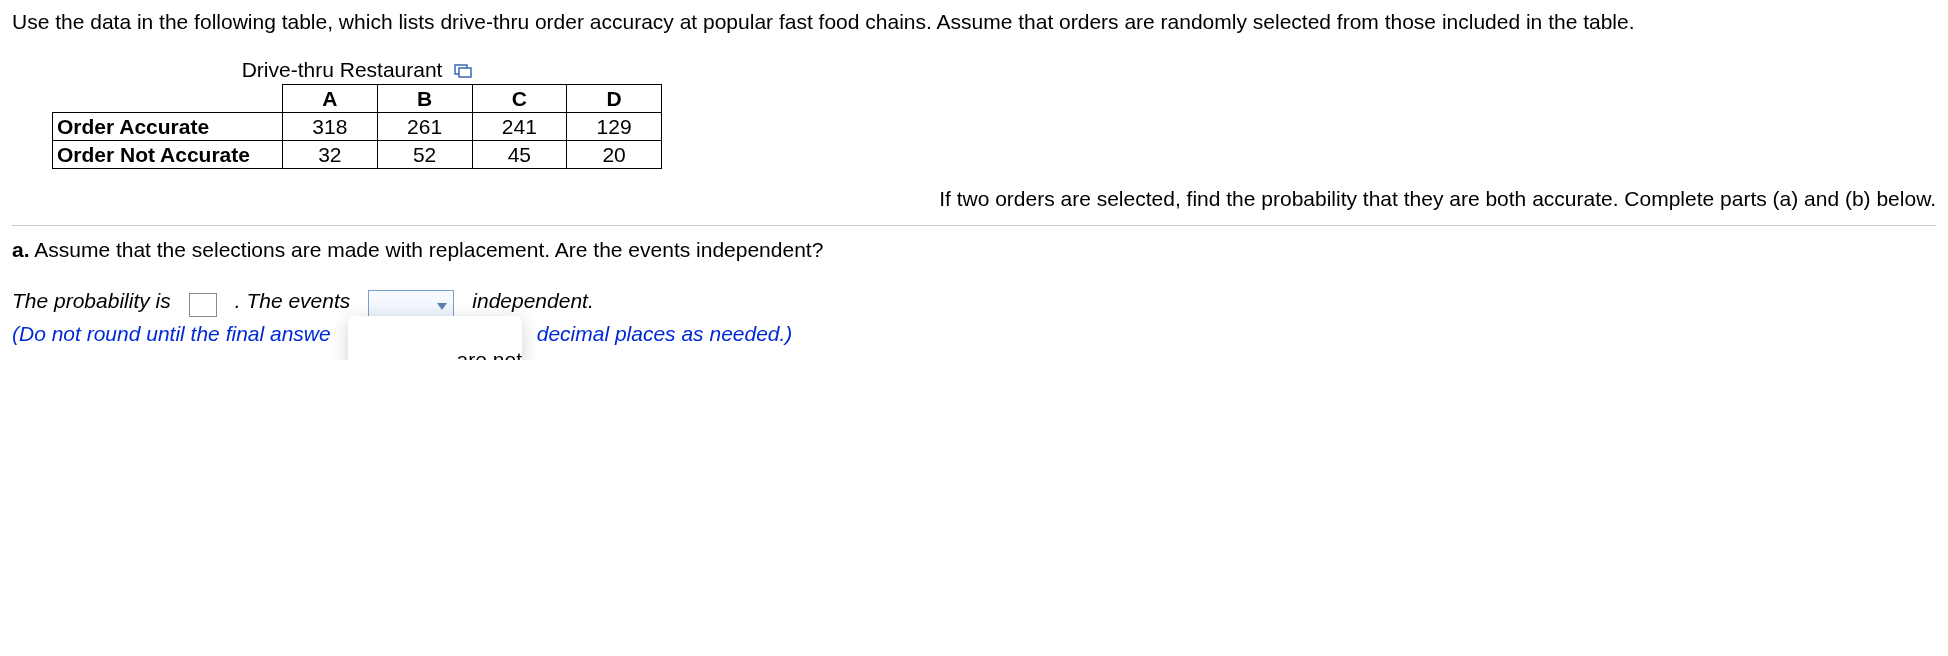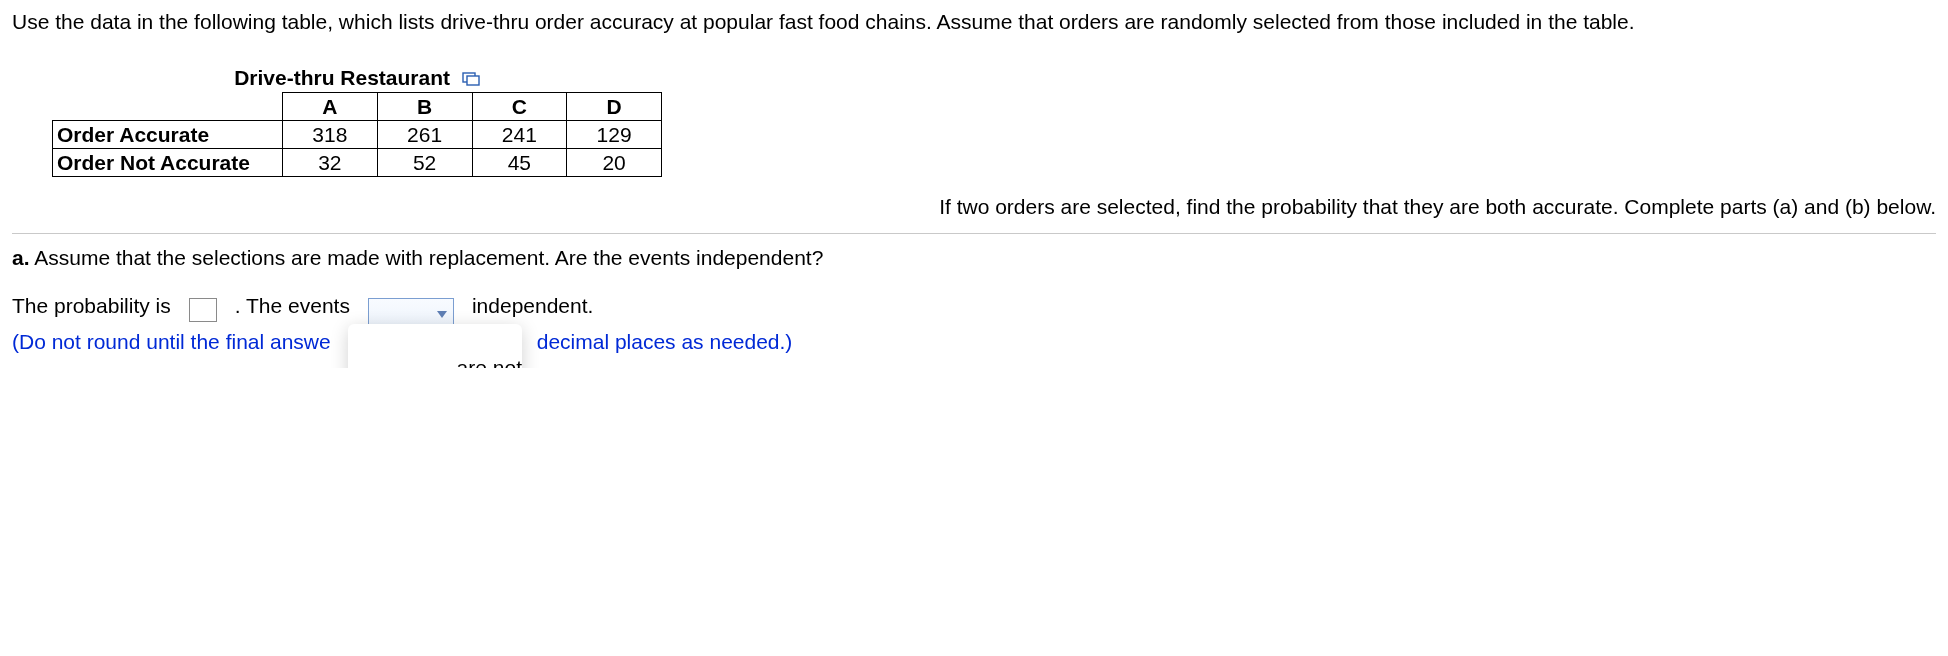--- a/index.html
+++ b/index.html
@@ -3,24 +3,24 @@
   <meta charset="utf-8">
   <style>
     * { box-sizing: border-box; margin: 0; padding: 0; }
     body {
       font-family: Arial, Helvetica, sans-serif;
       font-size: 21px;
       color: #000;
       background: #fff;
       padding: 8px 12px;
     }
-    .intro { margin-bottom: 30px; line-height: 1.35; }
+    .intro { margin-bottom: 22px; line-height: 1.35; }
     .table-wrap { margin: 0 0 18px 40px; }
     .table-title {
-      font-weight: bold;
+      font-weight: normal;
       text-align: center;
       width: 610px;
       margin-bottom: 2px;
       position: relative;
     }
     .popup-icon {
       display: inline-block;
       position: relative;
       top: 1px;
       margin-left: 6px;
@@ -45,24 +45,25 @@
     }
     th.blank { border-top: none; border-left: none; background: #fff; }
     th { font-weight: bold; }
     .question-line { margin: 10px 0 14px 0; text-align: right; }
     hr.sep { border: none; border-top: 1px solid #c9c9c9; margin: 8px 0 12px 0; }
     .part-a { margin-bottom: 24px; }
     .part-a b { font-weight: bold; }
     .answer-block { position: relative; }
     .answer-line {
       display: flex;
-      align-items: flex-start;
+      align-items: center;
       flex-wrap: wrap;
       gap: 18px;
       margin-bottom: 6px;
+      font-style: italic;
     }
     .blank-box {
       display: inline-block;
       width: 28px;
       height: 24px;
       border: 1px solid #8a8a8a;
       vertical-align: baseline;
       position: relative;
       top: 4px;
     }

